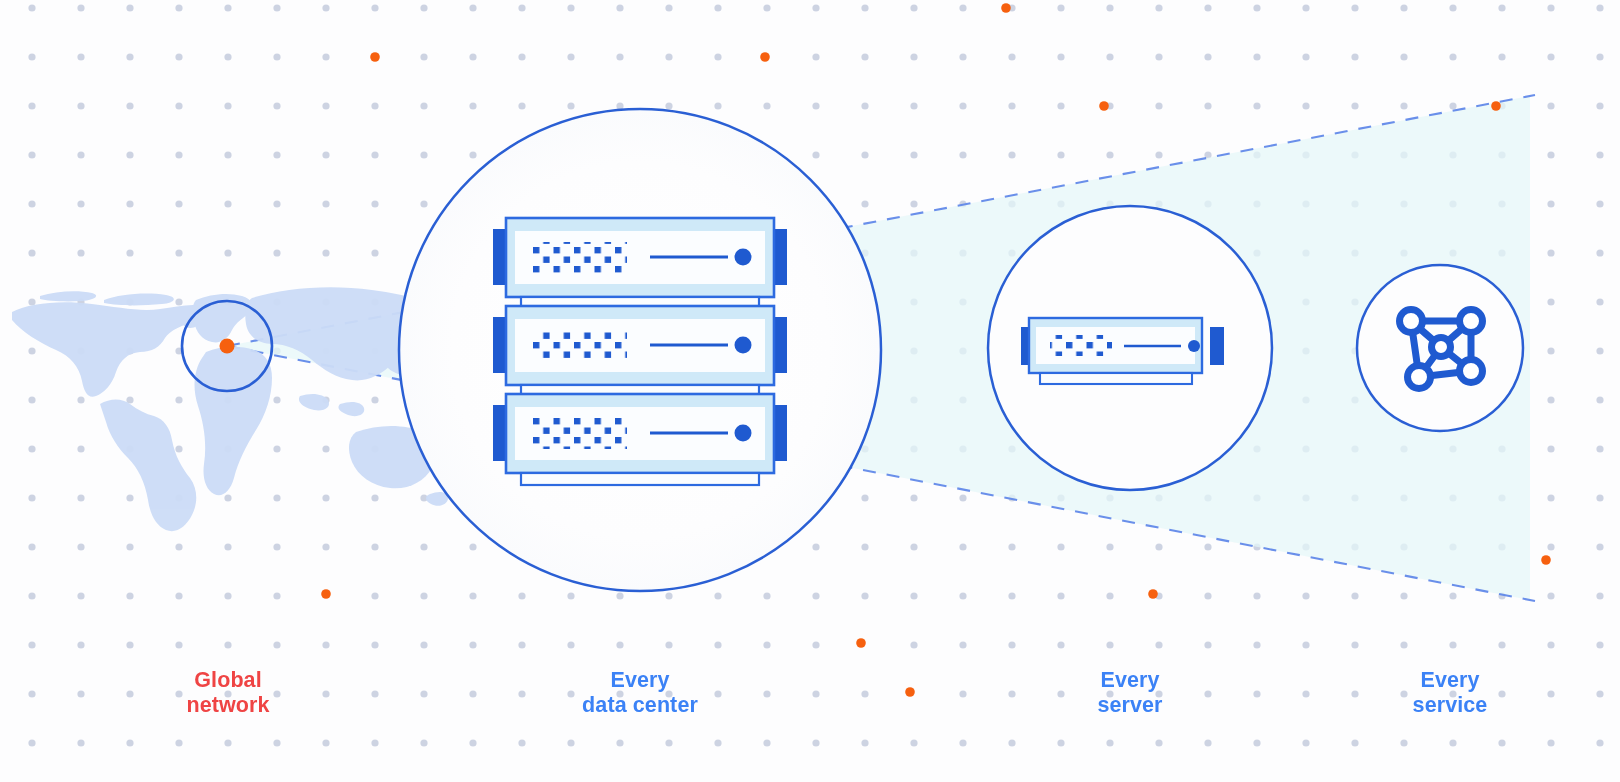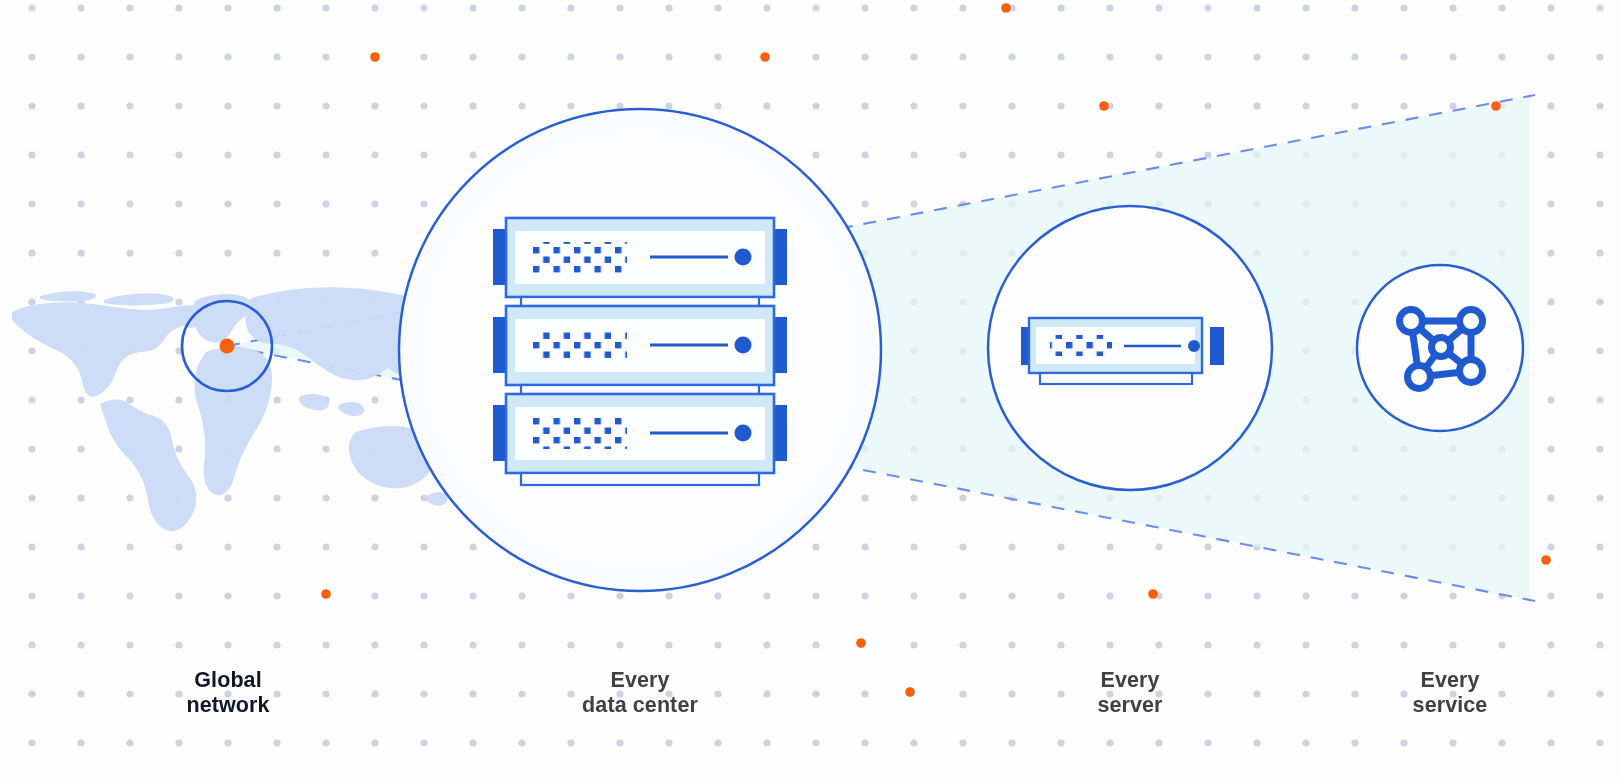--- a/index.html
+++ b/index.html
@@ -25,26 +25,26 @@
     width: 1620px;
     height: 782px;
     display: block;
   }
   .label {
     position: absolute;
     text-align: center;
     font-size: 21.5px;
     line-height: 25px;
     font-weight: 700;
-    color: #404040;
+    color: #3b82f6;
     letter-spacing: 0.1px;
     white-space: pre-line;
     user-select: none;
   }
-  .label.accent { color: #0f172a; }
+  .label.accent { color: #ef4444; }
   #label-global      { left: 128px;  top: 668px; width: 200px; }
   #label-datacenter  { left: 540px;  top: 668px; width: 200px; }
   #label-server      { left: 1030px; top: 668px; width: 200px; }
   #label-service     { left: 1350px; top: 668px; width: 200px; }
 </style>
 </head>
 <body>
 
 <div id="stage">
 

